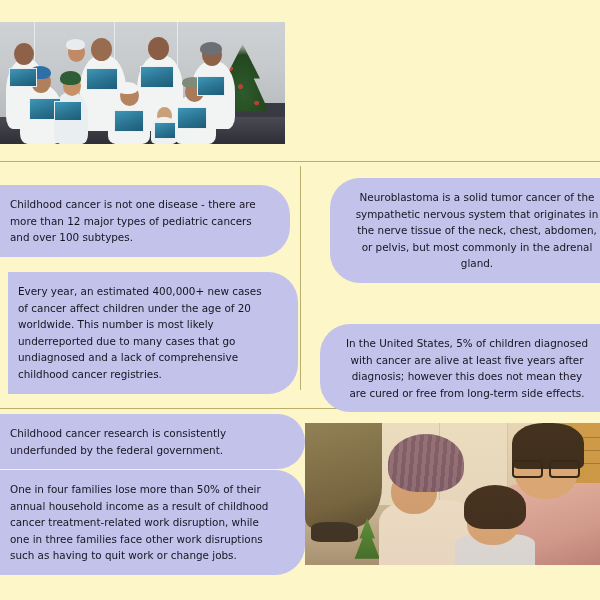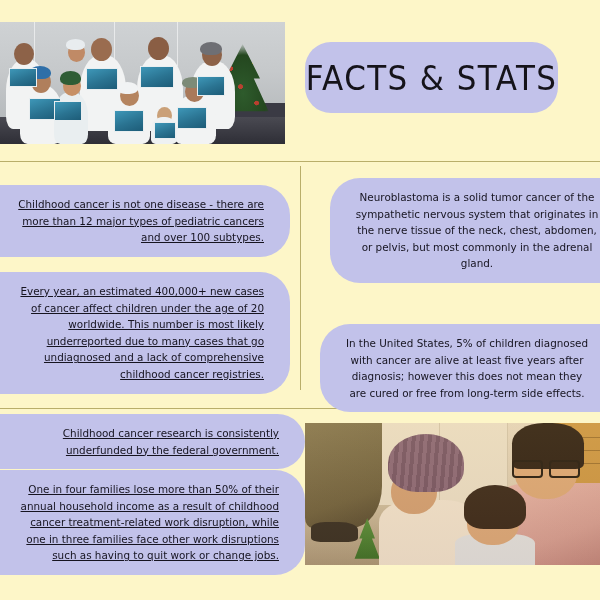--- a/index.html
+++ b/index.html
@@ -66,35 +66,34 @@
     position: absolute;
     background: #c2c2ea;
     color: #161420;
     font-family: "DejaVu Sans", sans-serif;
     font-size: 10.4px;
     line-height: 16.6px;
     box-sizing: border-box;
   }
   .fact.left {
     border-radius: 0 30px 30px 0;
-    text-align: right;
+    text-align: left;
     padding: 11px 26px 11px 10px;
     left: 0;
-    text-decoration: underline;
   }
   .fact.right {
     border-radius: 30px 0 0 30px;
     text-align: center;
     padding: 11px 8px 11px 22px;
     left: 320px;
     width: 280px;
   }
 
   #fact-1 { top: 185px; width: 290px; }
-  #fact-2 { top: 272px; width: 290px; }
+  #fact-2 { top: 272px; width: 290px; margin-left: 8px; }
   #fact-3 { top: 414px; width: 305px; }
   #fact-4 { top: 470px; width: 305px; }
 
   #fact-5 { top: 178px; margin-left: 10px; }
   #fact-6 { top: 268px; }
   #fact-7 { top: 324px; }
 
   
   .photo {
     position: absolute;
@@ -398,23 +397,20 @@
     <div class="sign" style="left:10%;top:62%;width:30px;height:20px;"></div>
     <div class="sign" style="left:19%;top:65%;width:26px;height:18px;"></div>
     <div class="sign" style="left:30%;top:38%;width:30px;height:20px;"></div>
     <div class="sign" style="left:49%;top:36%;width:32px;height:20px;"></div>
     <div class="sign" style="left:40%;top:72%;width:28px;height:20px;"></div>
     <div class="sign" style="left:62%;top:70%;width:28px;height:20px;"></div>
     <div class="sign" style="left:69%;top:44%;width:26px;height:18px;"></div>
     <div class="sign" style="left:54%;top:82%;width:20px;height:15px;"></div>
   </div>
 
-  <div id="title-card">
-    <span id="title-text">FACTS &amp; STATS</span>
-  </div>
 
   <div class="hdiv" id="hdiv-top"></div>
   <div class="vdiv" id="vdiv-mid"></div>
   <div class="hdiv" id="hdiv-bot"></div>
 
   <div class="fact left" id="fact-1">Childhood cancer is not one disease - there are more than 12 major types of pediatric cancers and over 100 subtypes.</div>
   <div class="fact left" id="fact-2">Every year, an estimated 400,000+ new cases of cancer affect children under the age of 20 worldwide. This number is most likely underreported due to many cases that go undiagnosed and a lack of comprehensive childhood cancer registries.</div>
 
   <div class="fact right" id="fact-5">Neuroblastoma is a solid tumor cancer of the sympathetic nervous system that originates in the nerve tissue of the neck, chest, abdomen, or pelvis, but most commonly in the adrenal gland.</div>
   <div class="fact right" id="fact-7">In the United States, 5% of children diagnosed with cancer are alive at least five years after diagnosis; however this does not mean they are cured or free from long-term side effects.</div>

